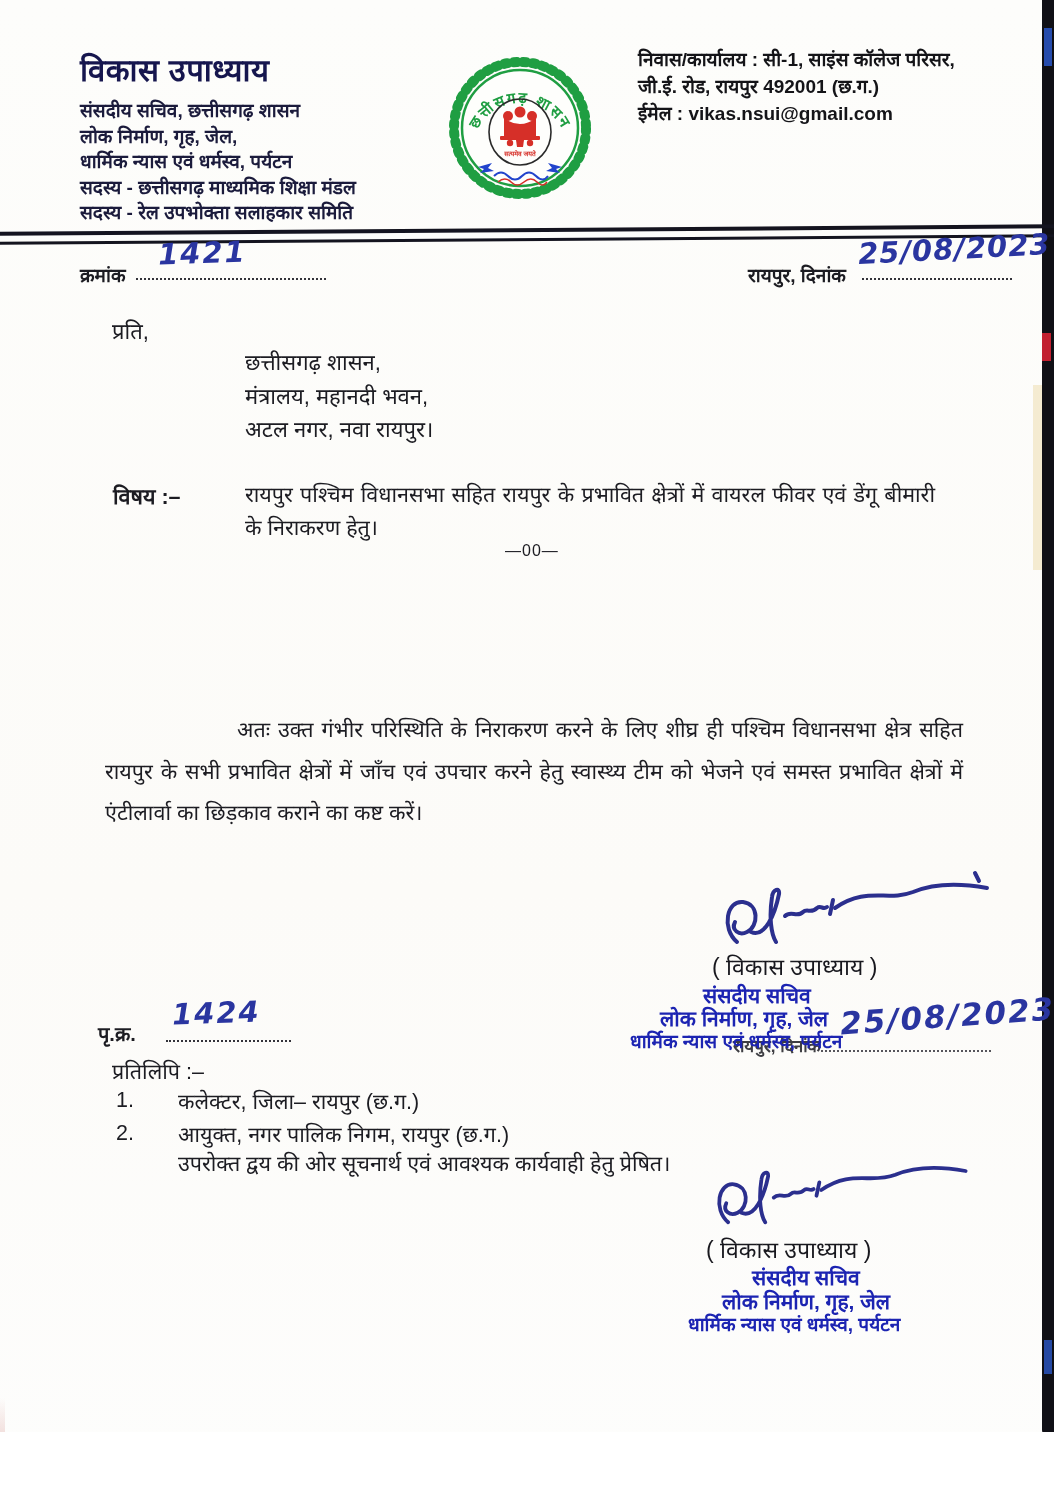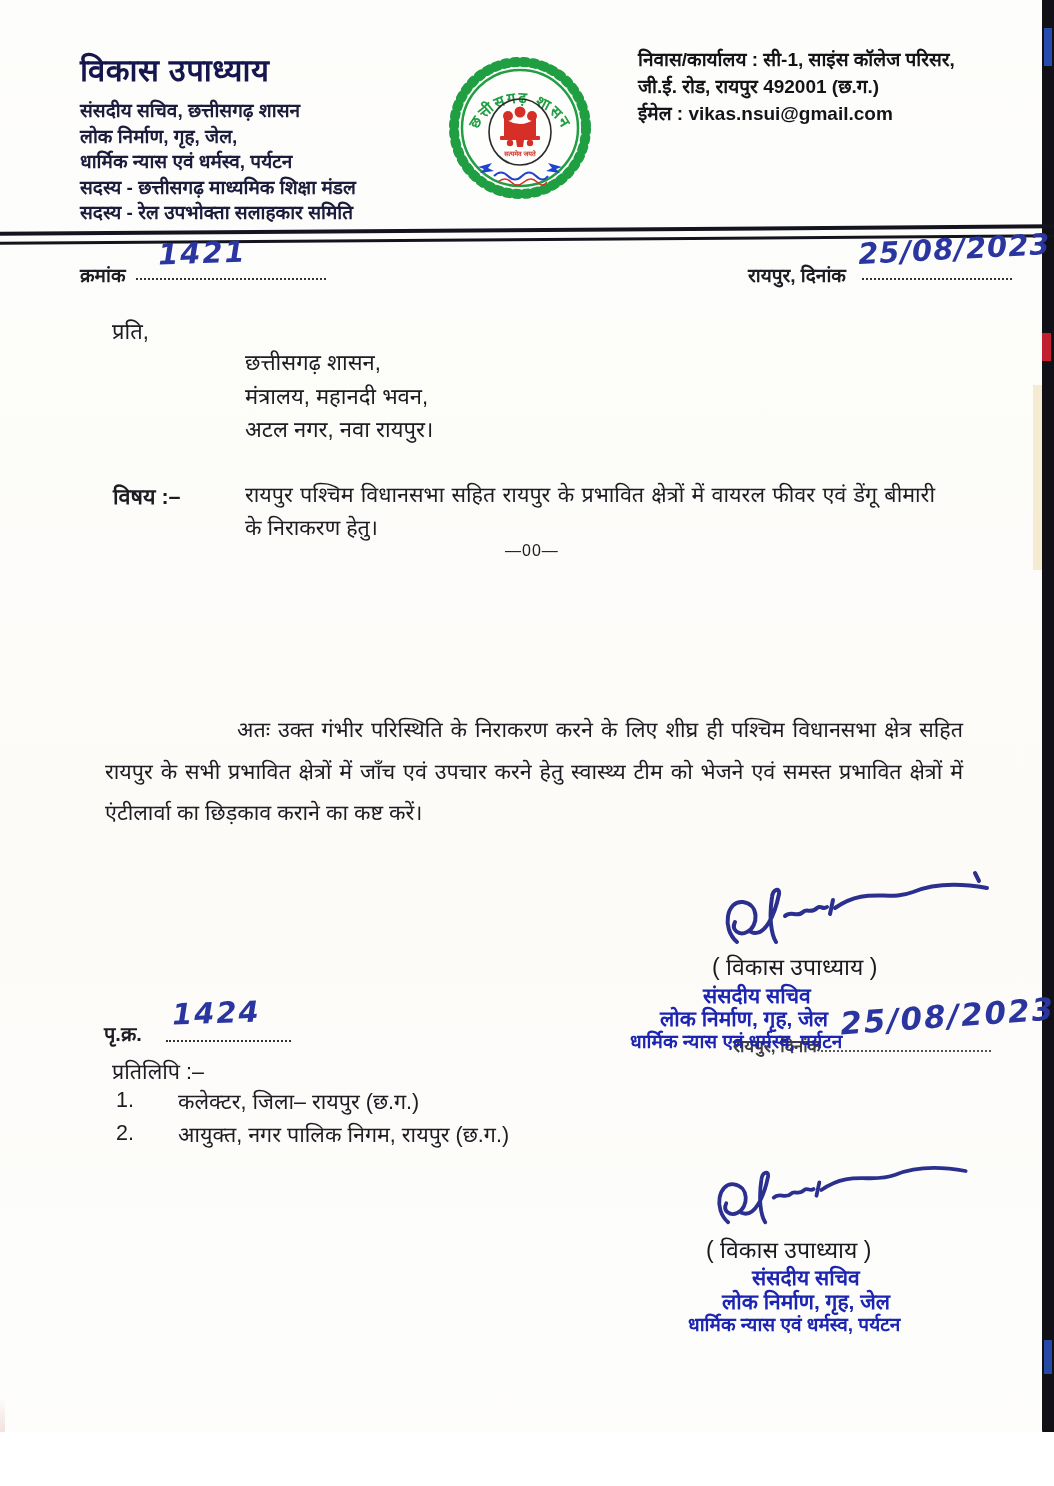--- a/index.html
+++ b/index.html
@@ -50,21 +50,21 @@
   .para1 { top:583px; }
   .para2 { top:710px; }
   
   .sig-squiggle { position:absolute; }
   .sig-name { position:absolute; font-size:23px; font-weight:500; color:#18181e; white-space:nowrap; }
   .stamp { color:#1c24b2; font-weight:bold; white-space:nowrap; position:absolute; }
   .overlap-date-label { position:absolute; left:733px; top:1034px; font-size:17px; font-weight:bold; color:#2a2a30; white-space:nowrap; opacity:.9; }
   .overlap-date-label .dots2 { display:inline-block; width:170px; border-bottom:2px dotted #44444a; height:14px; }
   .sig1-date { position:absolute; left:840px; top:998px; font-size:31px; transform:rotate(-4deg); letter-spacing:2px; }
   
-  .fwd-ref-label { position:absolute; left:104px; top:1020px; font-size:20px; font-weight:bold; }
+  .fwd-ref-label { position:absolute; left:98px; top:1020px; font-size:20px; font-weight:bold; }
   .fwd-ref-dots { position:absolute; left:166px; top:1008px; width:125px; height:34px; }
   .fwd-ref-value { position:absolute; left:172px; top:996px; font-size:29px; transform:rotate(-2deg); letter-spacing:2px; }
   .copy-label { position:absolute; left:112px; top:1056px; font-size:21.5px; font-weight:500; }
   .copy-item-num { position:absolute; left:116px; font-size:21.5px; }
   .copy-item-text { position:absolute; left:178px; font-size:21.5px; font-weight:500; white-space:nowrap; }
   .fwd-note { position:absolute; left:178px; top:1148px; font-size:21.5px; font-weight:500; white-space:nowrap; }
   
   .cam-bar { position:absolute; left:0; top:1432px; width:100%; height:54px; background:#ffffff; }
 </style>
 </head>
@@ -178,20 +178,21 @@
   <div class="hand sig1-date">25/08/2023</div>
 
   <span class="fwd-ref-label">पृ.क्र.</span>
   <span class="dotted fwd-ref-dots"></span>
   <span class="hand fwd-ref-value">1424</span>
   <div class="copy-label">प्रतिलिपि :–</div>
   <span class="copy-item-num" style="top:1088px;">1.</span>
   <span class="copy-item-text" style="top:1086px;">कलेक्टर, जिला– रायपुर (छ.ग.)</span>
   <span class="copy-item-num" style="top:1121px;">2.</span>
   <span class="copy-item-text" style="top:1119px;">आयुक्त, नगर पालिक निगम, रायपुर (छ.ग.)</span>
+  <div class="fwd-note">उपरोक्त द्वय की ओर सूचनार्थ एवं आवश्यक कार्यवाही हेतु प्रेषित।</div>
 
   <div class="sig-squiggle" style="left:700px; top:1152px;">
     <svg width="290" height="95" viewBox="0 0 290 100">
       <g fill="none" stroke="#2b2f8e" stroke-width="4" stroke-linecap="round" stroke-linejoin="round">
         <path d="M22 74 C6 60 12 32 28 34 C44 36 44 58 32 64 C24 68 16 62 20 54"></path>
         <path d="M36 64 C50 70 60 46 64 26 C65 19 58 21 57 29 C54 49 56 66 61 74"></path>
         <path d="M70 48 C76 42 82 50 88 44 C92 40 96 46 102 40 C106 37 108 42 112 39"></path>
         <path d="M118 32 L115 46"></path>
         <path d="M120 40 C152 18 172 34 198 24 C222 14 250 16 272 20"></path>
       </g>

